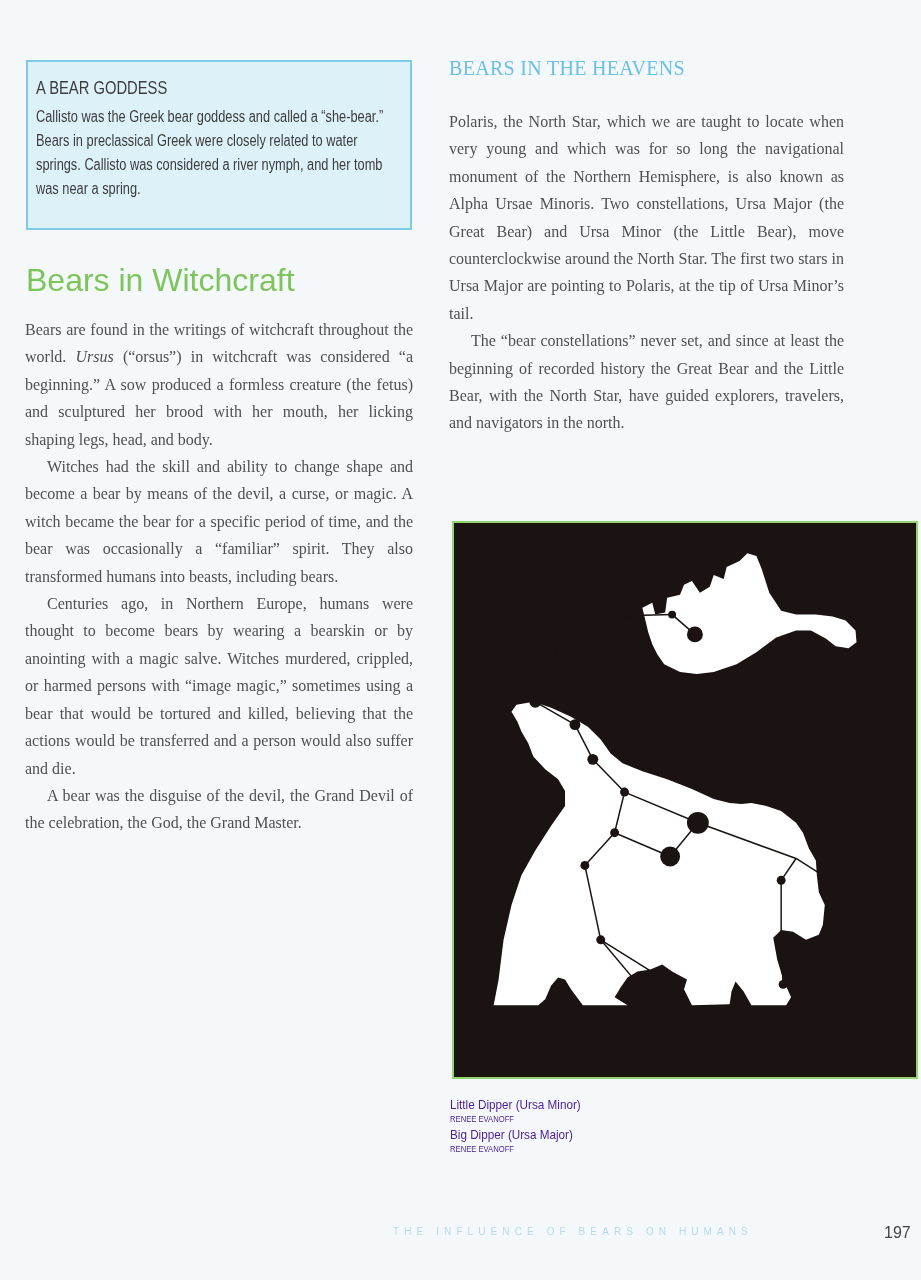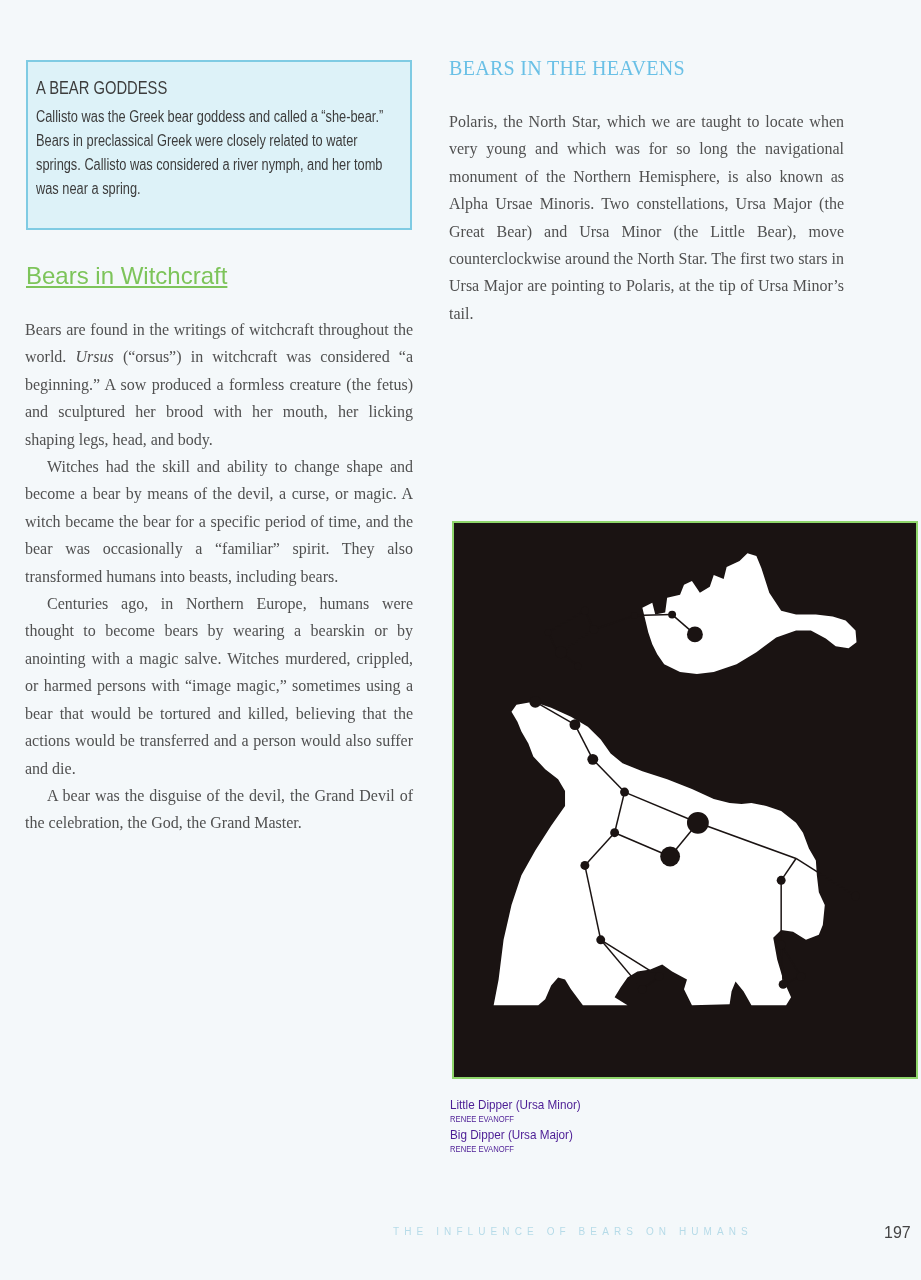--- a/index.html
+++ b/index.html
@@ -21,21 +21,21 @@
       margin: 2px 0 6px 0; white-space: nowrap;
     }
     .sidebar-text {
       font-size: 16px; line-height: 24px; color: #3c3c3c;
       transform: scaleX(0.80); transform-origin: left top;
       width: 440px;
     }
     .green-heading {
       position: absolute; left: 26px; top: 262px;
       font-family: "Liberation Sans", "DejaVu Sans", sans-serif;
-      font-size: 24px; color: #7dc45a; white-space: nowrap; text-decoration: underline;
+      font-size: 32px; color: #7dc45a; white-space: nowrap;
     }
     .blue-heading {
       position: absolute; left: 449px; top: 57px;
       font-family: Liberation Serif, serif;
       font-size: 20px; color: #6ac0e6; white-space: nowrap; letter-spacing: 0.3px;
     }
     .col {
       position: absolute; font-size: 16px; line-height: 27.4px; color: #505050;
       text-align: justify; hyphens: manual;
     }
@@ -80,20 +80,21 @@
   <p><span>Bears are found in the writings of witchcraft throughout the world. </span><i>Ursus</i><span> (“orsus”) in witch­craft was considered “a beginning.” A sow produced a formless creature (the fetus) and sculptured her brood with her mouth, her licking shaping legs, head, and body.</span></p>
   <p class="indent">Witches had the skill and ability to change shape and become a bear by means of the devil, a curse, or magic. A witch became the bear for a specific period of time, and the bear was occa­sionally a “familiar” spirit. They also transformed humans into beasts, including bears.</p>
   <p class="indent">Centuries ago, in Northern Europe, humans were thought to become bears by wearing a bearskin or by anointing with a magic salve. Witches murdered, crippled, or harmed persons with “image magic,” sometimes using a bear that would be tortured and killed, believing that the actions would be transferred and a person would also suffer and die.</p>
   <p class="indent">A bear was the disguise of the devil, the Grand Devil of the celebration, the God, the Grand Master.</p>
 </div>
 
 <div class="blue-heading">BEARS IN THE HEAVENS</div>
 
 <div class="col col-right">
   <p>Polaris, the North Star, which we are taught to locate when very young and which was for so long the navigational monument of the North­ern Hemisphere, is also known as Alpha Ursae Minoris. Two constellations, Ursa Major (the Great Bear) and Ursa Minor (the Little Bear), move counterclockwise around the North Star. The first two stars in Ursa Major are pointing to Polaris, at the tip of Ursa Minor’s tail.</p>
+  <p class="indent">The “bear constellations” never set, and since at least the beginning of recorded history the Great Bear and the Little Bear, with the North Star, have guided explorers, travelers, and navi­gators in the north.</p>
 </div>
 
 <div class="figure">
   <svg viewBox="0 0 466 558" xmlns="http://www.w3.org/2000/svg">
 
     <path fill="#ffffff" d="M190,85 L200,80 L203,92 L213,90 L215,75 L228,72 L232,62 L240,58 L248,70 L258,64 L262,52 L272,56 L275,44 L288,38 L296,30 L305,33 L310,45 L318,70 L330,88 L345,92 L365,92 L382,94 L395,98 L405,108 L406,120 L398,126 L385,124 L375,116 L360,108 L345,108 L325,115 L305,130 L285,142 L262,150 L245,152 L228,150 L212,142 L205,132 L200,122 L196,110 Z"></path>
 
     <path fill="#ffffff" d="M63,183 L80,180 L98,186 L118,195 L135,205 L148,218 L158,232 L170,242 L190,250 L215,258 L240,268 L262,278 L278,282 L290,283 L300,282 L315,285 L330,290 L345,302 L352,312 L358,328 L365,340 L366,355 L368,372 L374,385 L372,405 L368,415 L355,420 L342,412 L330,410 L322,418 L326,440 L332,460 L340,478 L335,486 L300,486 L292,472 L284,462 L280,472 L278,485 L240,486 L232,470 L235,460 L220,452 L210,445 L198,450 L185,452 L175,458 L168,468 L162,478 L175,486 L130,486 L118,470 L112,460 L105,458 L98,466 L92,480 L85,486 L40,486 L45,460 L50,420 L58,385 L68,355 L82,330 L98,305 L112,285 L112,270 L105,258 L92,248 L80,235 L75,222 L68,210 L64,200 L58,190 Z"></path>
 
     <g stroke="#1a1312" stroke-width="1.5" fill="none">

